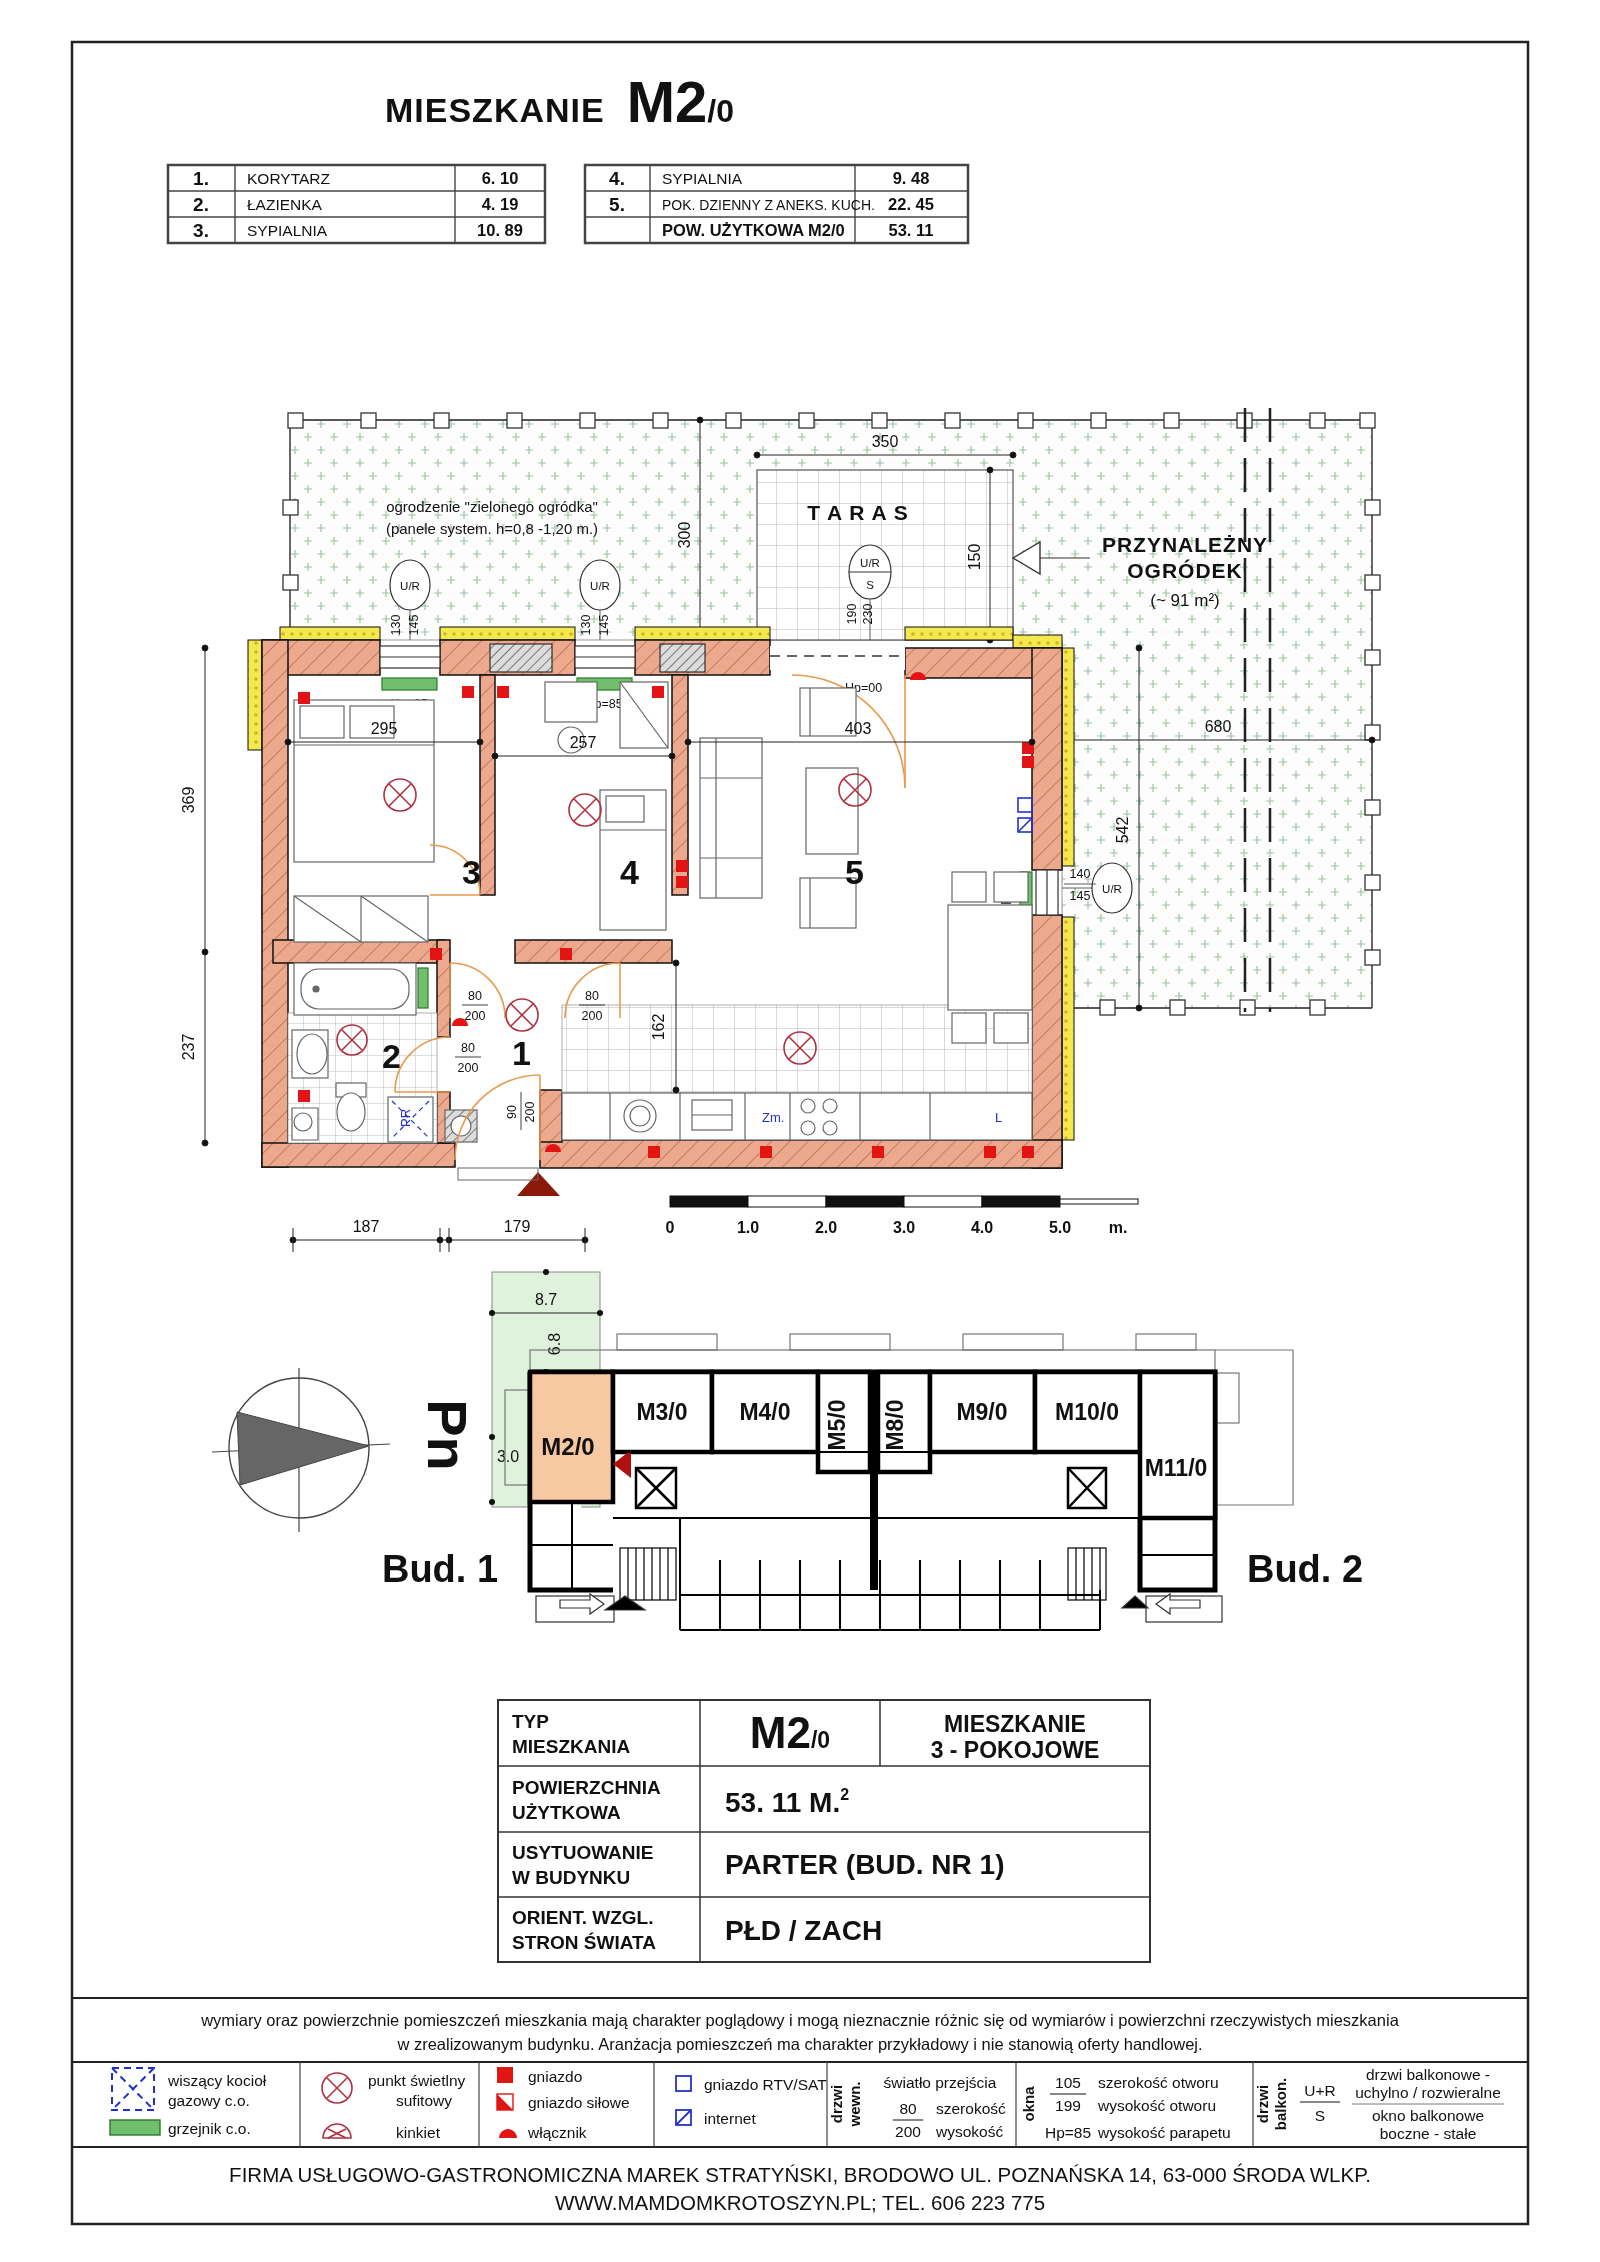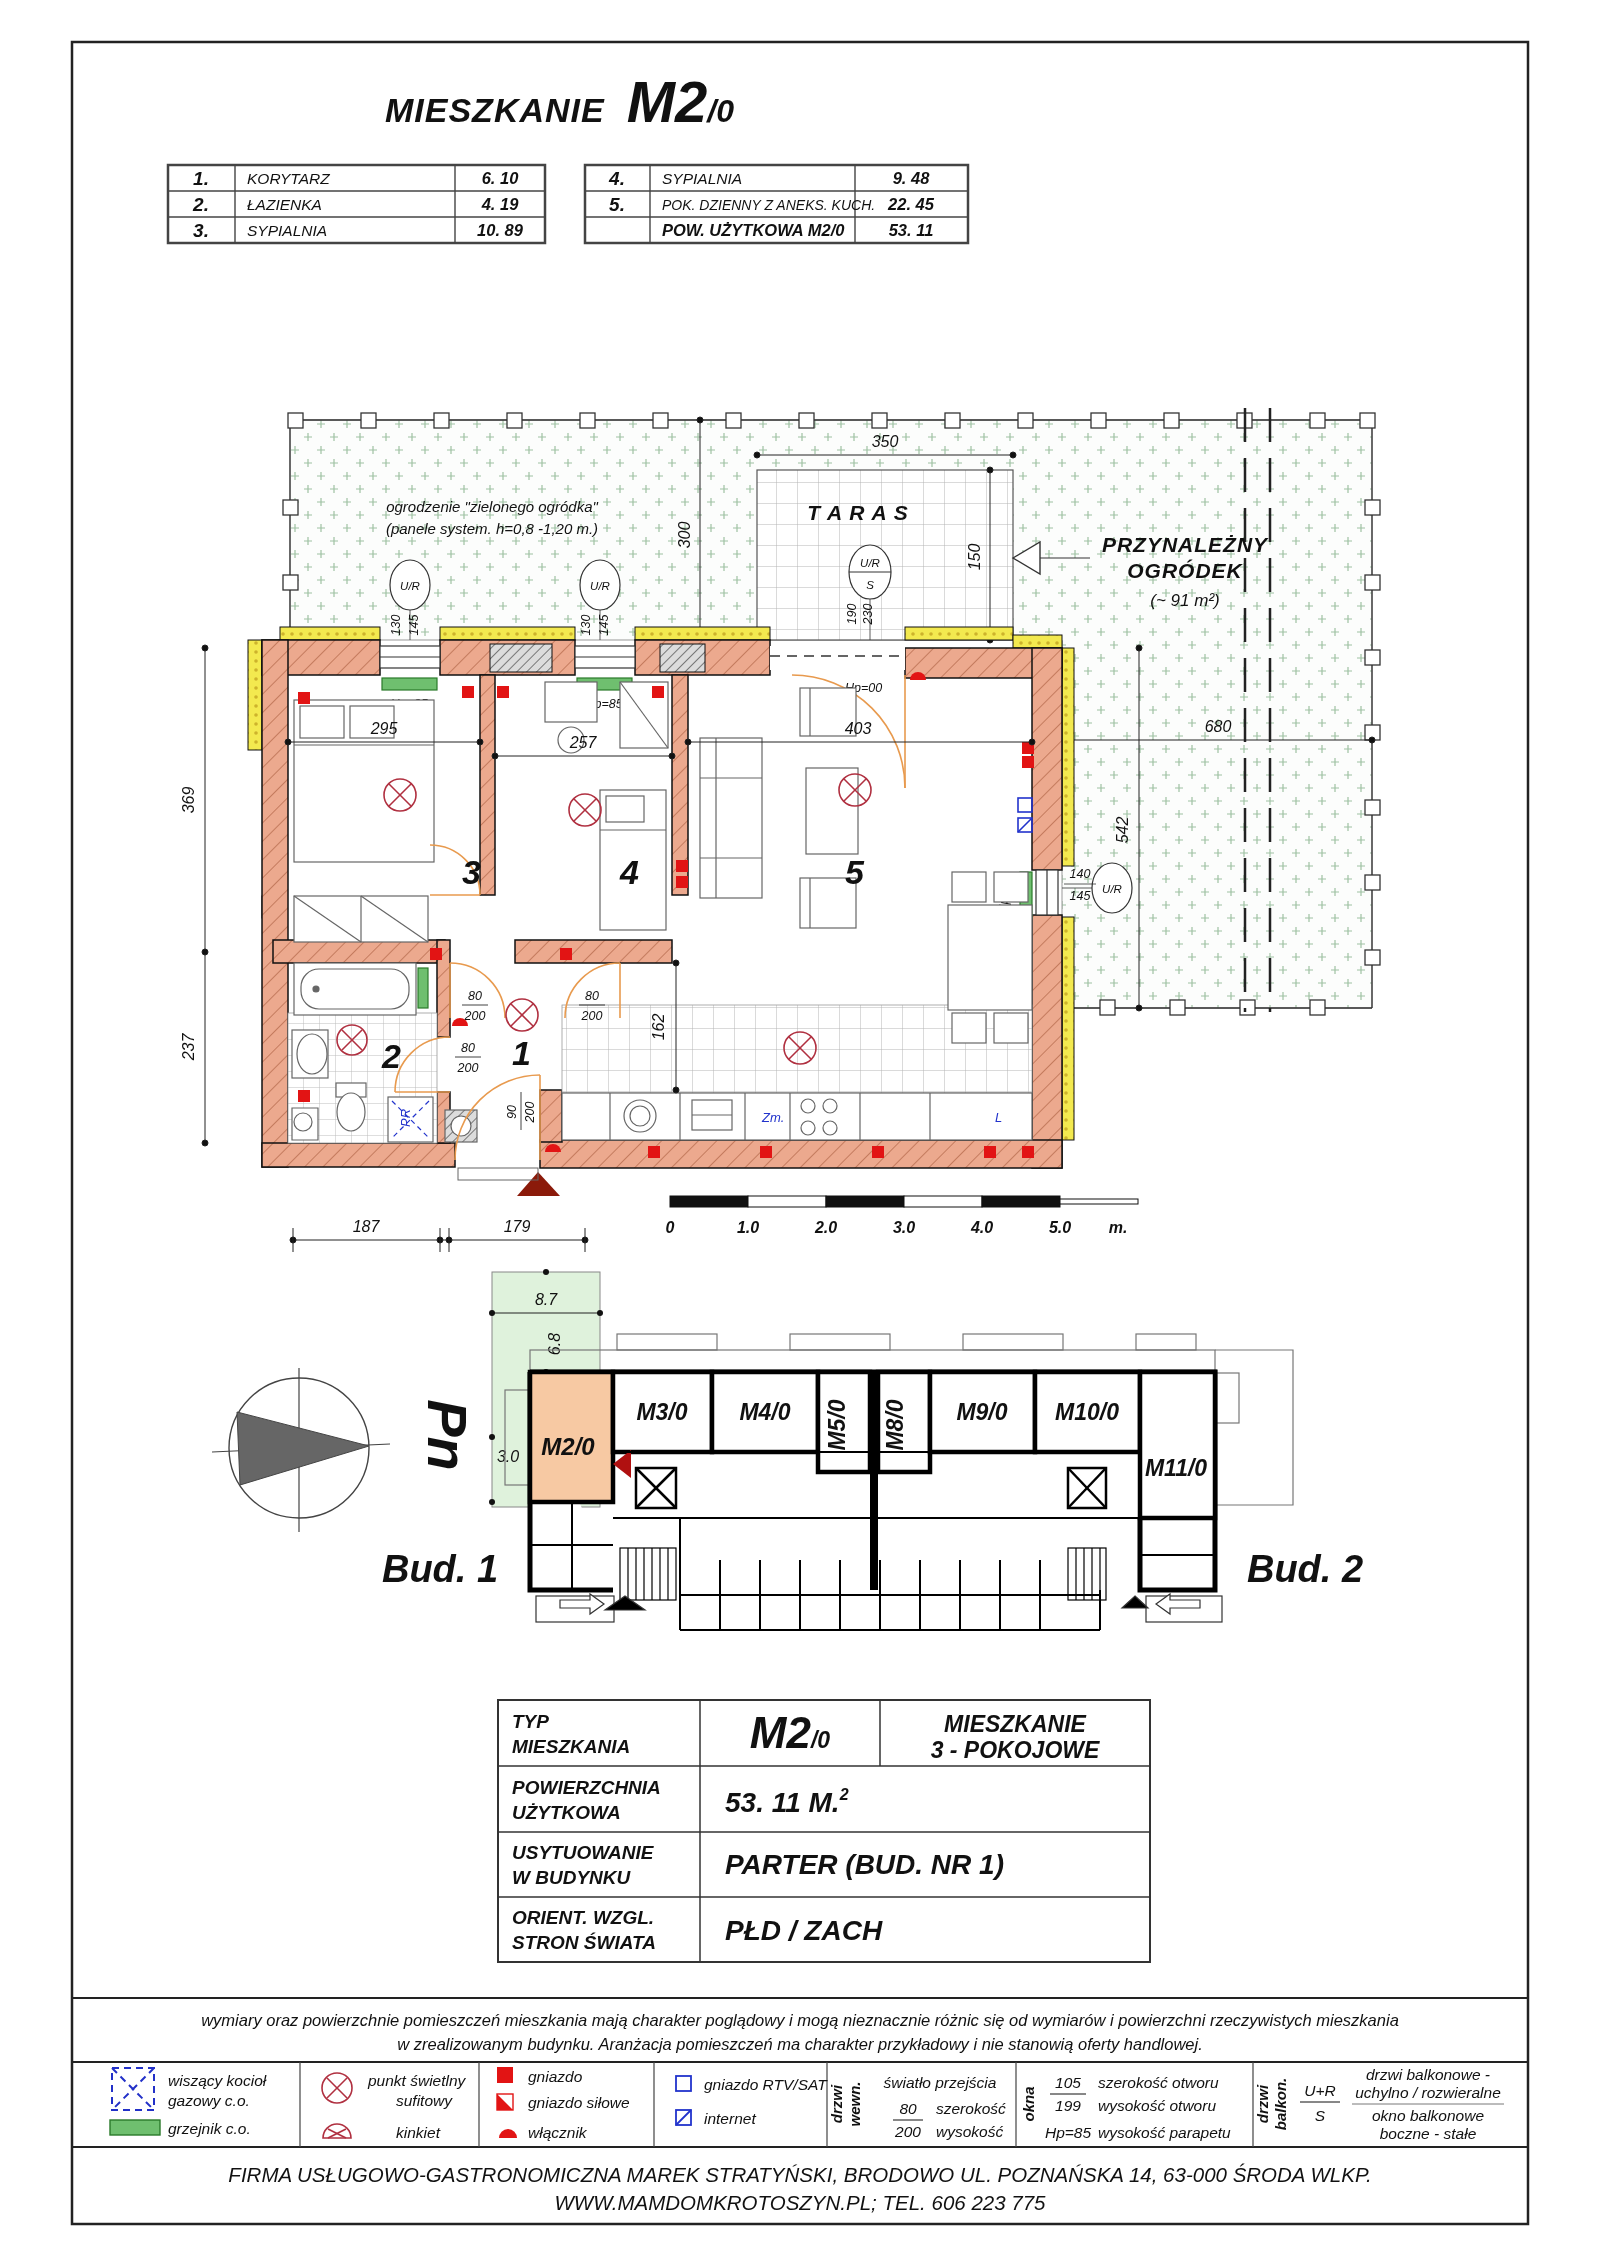--- a/index.html
+++ b/index.html
@@ -1,17 +1,17 @@
 <!DOCTYPE html>
 <html><head>
 <meta charset="utf-8">
 <style>
   html,body{margin:0;padding:0;background:#888;}
   .page{position:relative;width:1600px;height:2262px;background:#fff;margin:0 auto;
-        font-family:"Liberation Sans", sans-serif;font-style:italic;}
+        font-family:"Liberation Sans", sans-serif;}
   svg{position:absolute;left:0;top:0;}
   text{fill:#111;}
   .t-title{font-size:34px;font-weight:bold;letter-spacing:1px;}
   .t-code{font-size:58px;font-weight:bold;}
   .t-code2{font-size:32px;font-weight:bold;}
   .tbl-no{font-size:19px;font-weight:bold;}
   .tbl-name{font-size:15.5px;}
   .tbl-val{font-size:16.5px;font-weight:bold;}
   .dim{font-size:16px;}
   .dims{font-size:12.5px;}

